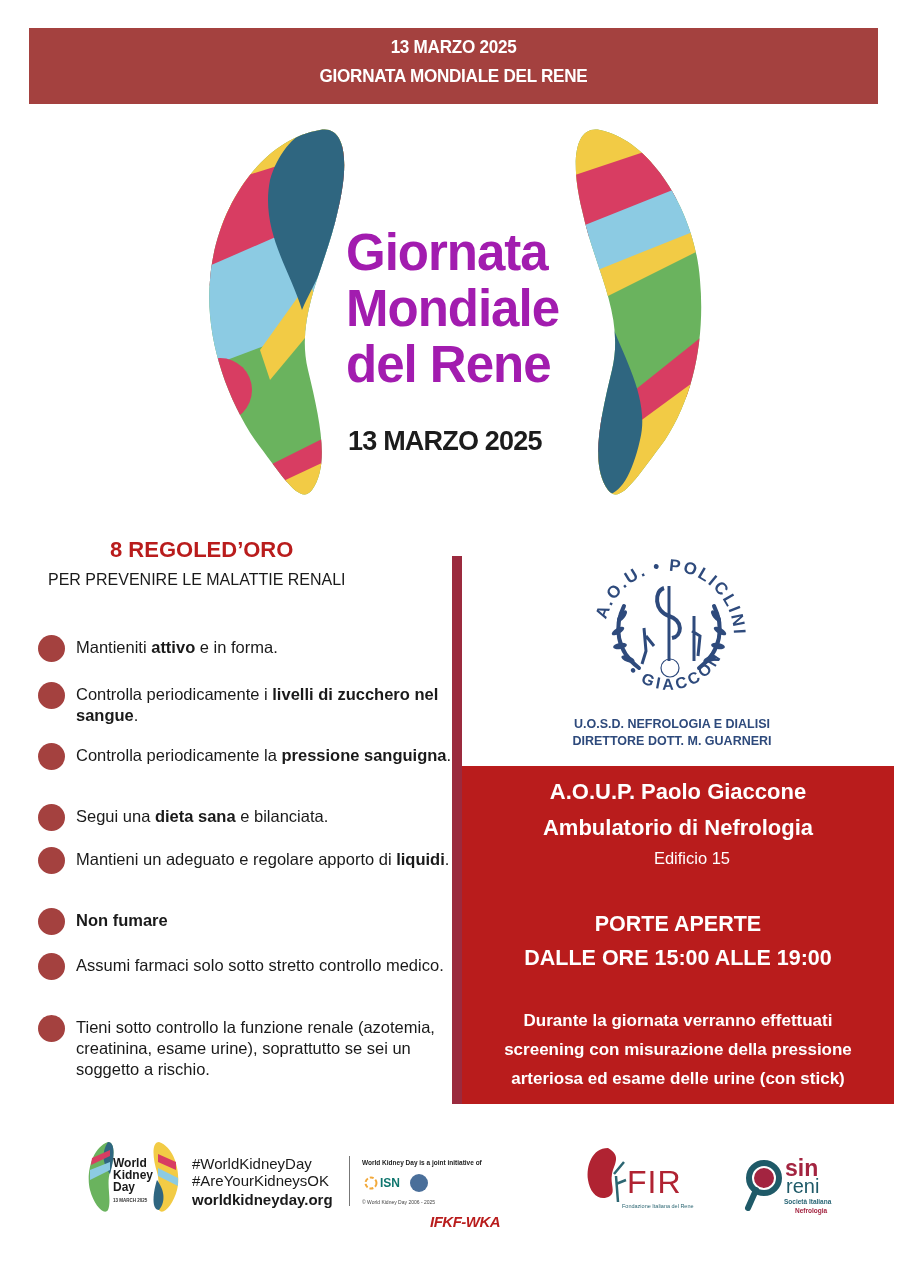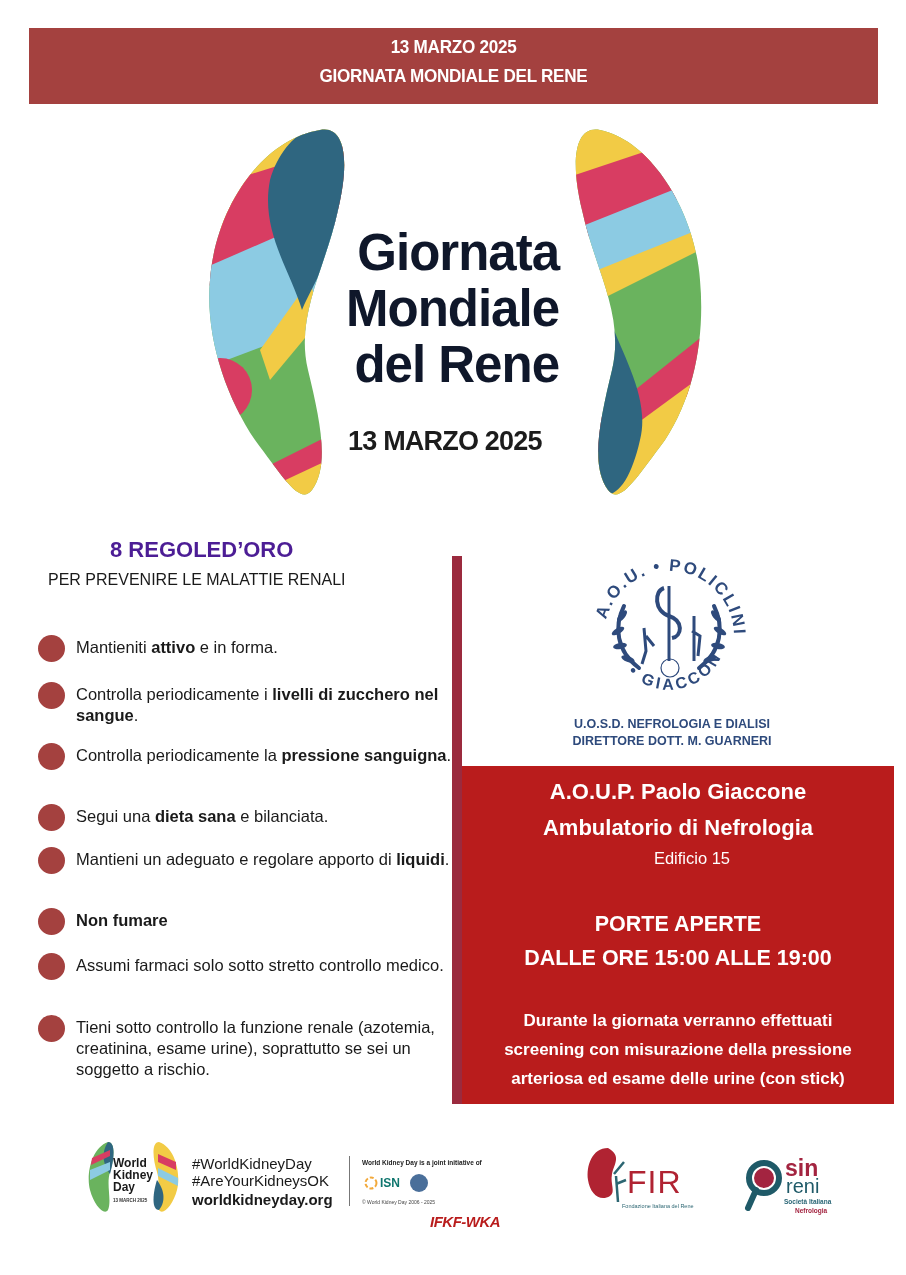--- a/index.html
+++ b/index.html
@@ -9,26 +9,26 @@
     .top-banner { position: absolute; left: 29px; top: 28px; width: 849px; height: 76px;
                   background: #a4413f; color: #fff; text-align: center; }
     .top-banner .l1 { position: absolute; left: 0; right: 0; top: 8px; font-size: 19px;
                       font-weight: bold; letter-spacing: -0.3px; transform: scaleX(0.9); }
     .top-banner .l2 { position: absolute; left: 0; right: 0; top: 37px; font-size: 19px;
                       font-weight: bold; letter-spacing: -0.3px; transform: scaleX(0.9); }
 
     .hero { position: absolute; left: 200px; top: 120px; width: 510px; height: 380px; }
     .hero svg { position: absolute; left: 0; top: 0; }
     .hero-title { position: absolute; left: 146px; top: 105px; font-size: 51px; font-weight: bold;
-                  line-height: 56px; color: #0f172a; letter-spacing: -1px; text-align: right; }
+                  line-height: 56px; color: #a21caf; letter-spacing: -1px; }
     .hero-date { position: absolute; left: 148px; top: 306px; font-size: 27px; font-weight: bold;
                  color: #1c1c1c; letter-spacing: -0.8px; }
 
     .rules-title { position: absolute; left: 110px; top: 537px; font-size: 22px; font-weight: bold;
-                   color: #4c1d95; }
+                   color: #b91c1c; }
     .rules-sub { position: absolute; left: 48px; top: 571px; font-size: 16px; color: #1a1a1a; }
 
     .rule { position: absolute; left: 38px; width: 415px; font-size: 16.5px; line-height: 21px; }
     .rule .dot { position: absolute; left: 0; top: 1px; width: 27px; height: 27px; border-radius: 50%;
                  background: #a4413f; }
     .rule .txt { position: absolute; left: 38px; top: 3px; width: 380px; }
     .rule b { font-weight: bold; }
 
     .red-bar { position: absolute; left: 452px; top: 556px; width: 10px; height: 548px; background: #9b2a3e; }
 

